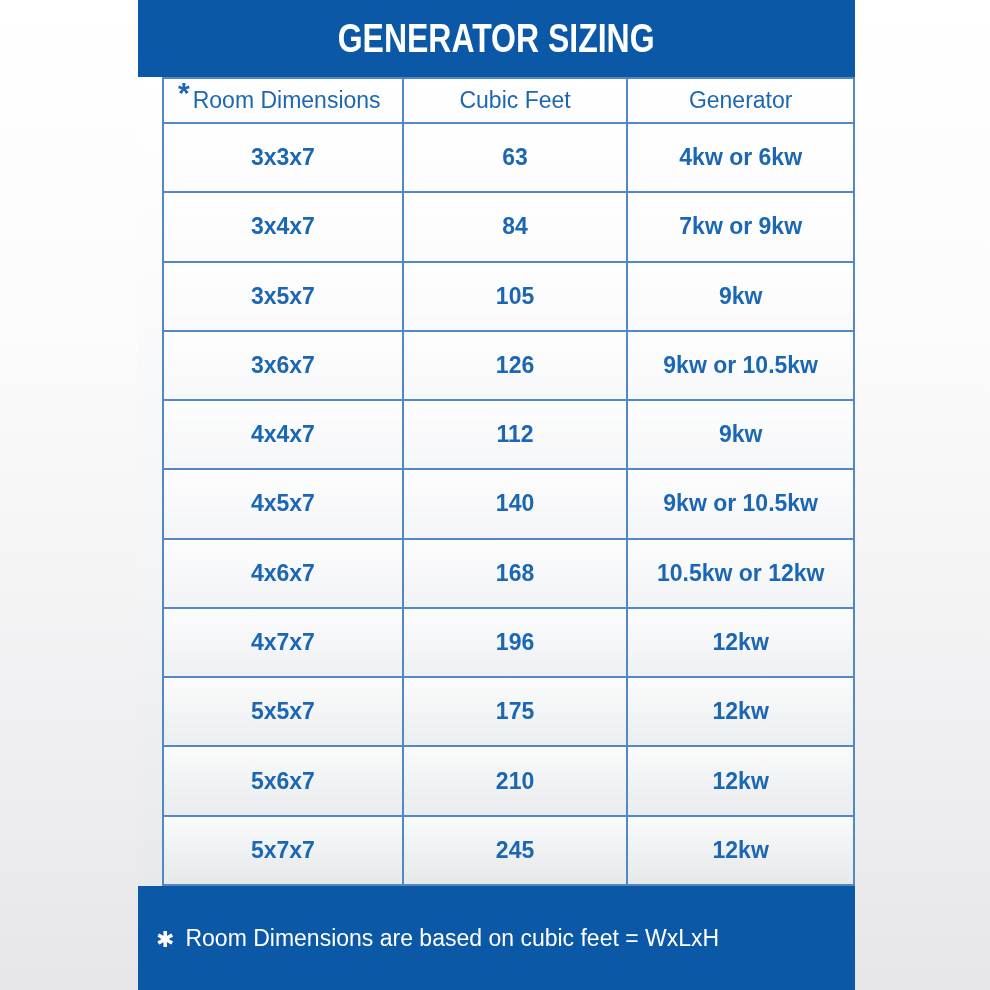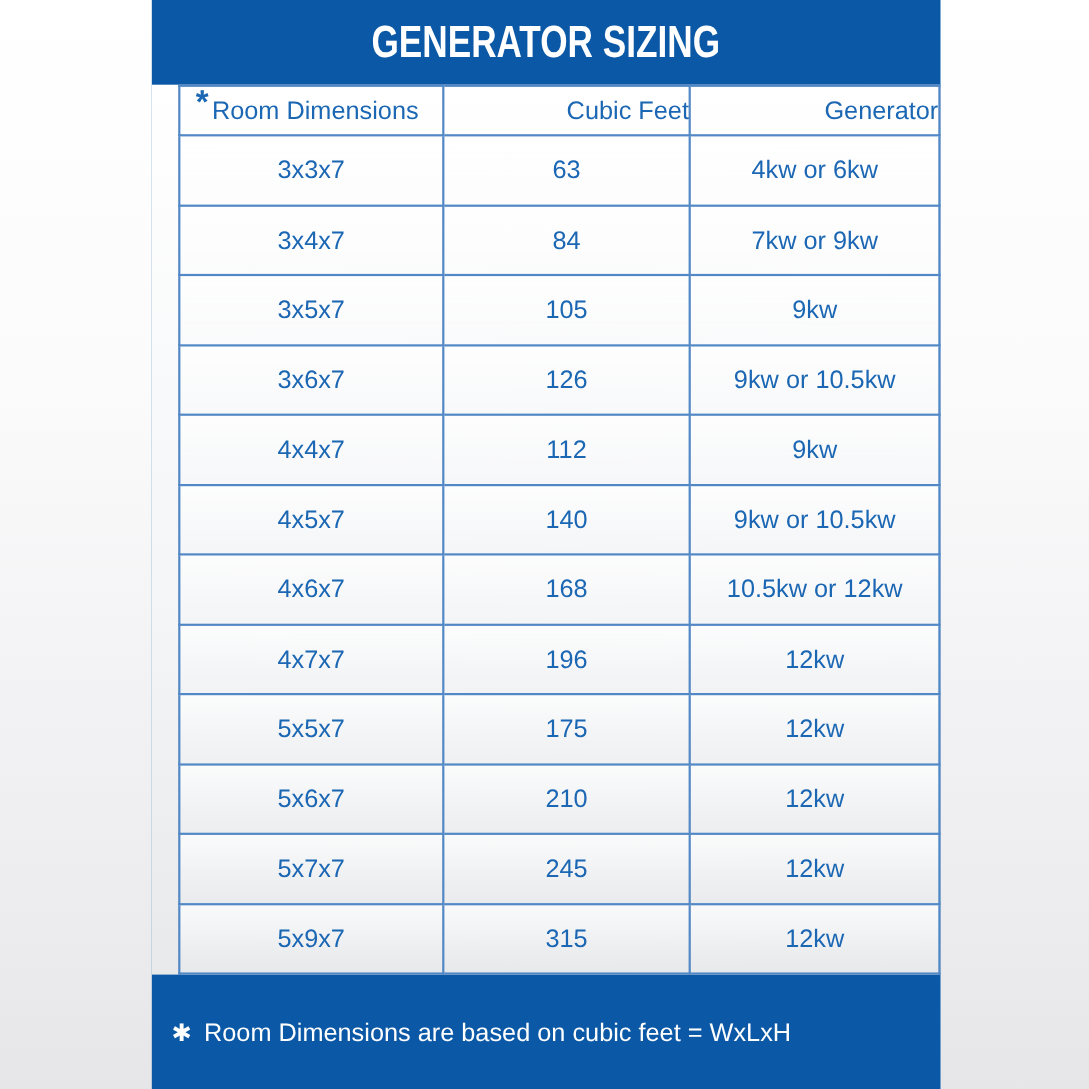--- a/index.html
+++ b/index.html
@@ -36,26 +36,26 @@
   table{
     width:100%;height:100%;
     border-collapse:collapse;table-layout:fixed;
   }
   col.c1{width:34.7%}
   col.c2{width:32.5%}
   col.c3{width:32.8%}
   th,td{
     border:2px solid var(--grid-blue);
     color:var(--text-blue);
-    font-size:23px;font-weight:400;
+    font-size:23px;font-weight:700;
     text-align:center;vertical-align:middle;
     background:linear-gradient(180deg,rgba(255,255,255,0.75) 0%,rgba(255,255,255,0.15) 70%,rgba(255,255,255,0) 100%);
   }
   thead tr{height:45px;}
-  th{font-weight:400;text-align:right;}
+  th{font-weight:400;}
   th.col-room{text-align:left;padding-left:14px;}
   .ast{
     font-weight:700;font-size:30px;line-height:0;
     vertical-align:-2px;position:relative;top:-7px;margin-right:3px;
   }
   .footer-band{
     height:104px;flex:0 0 104px;
     display:flex;align-items:center;
     padding-left:18px;
     color:#ffffff;font-size:23px;
@@ -153,25 +153,20 @@
     <td>12kw</td>
   </tr>
 
   <tr>
     <td>5x7x7</td>
     <td>245</td>
     <td>12kw</td>
   </tr>
 
 
-  <tr>
-    <td>5x9x7</td>
-    <td>315</td>
-    <td>12kw</td>
-  </tr>
 </tbody>
     </table>
   </div>
 
   <div class="footer-band">
     <span class="foot-ast">✱</span>
     <span>Room Dimensions are based on cubic feet = WxLxH</span>
   </div>
 
 </div>

